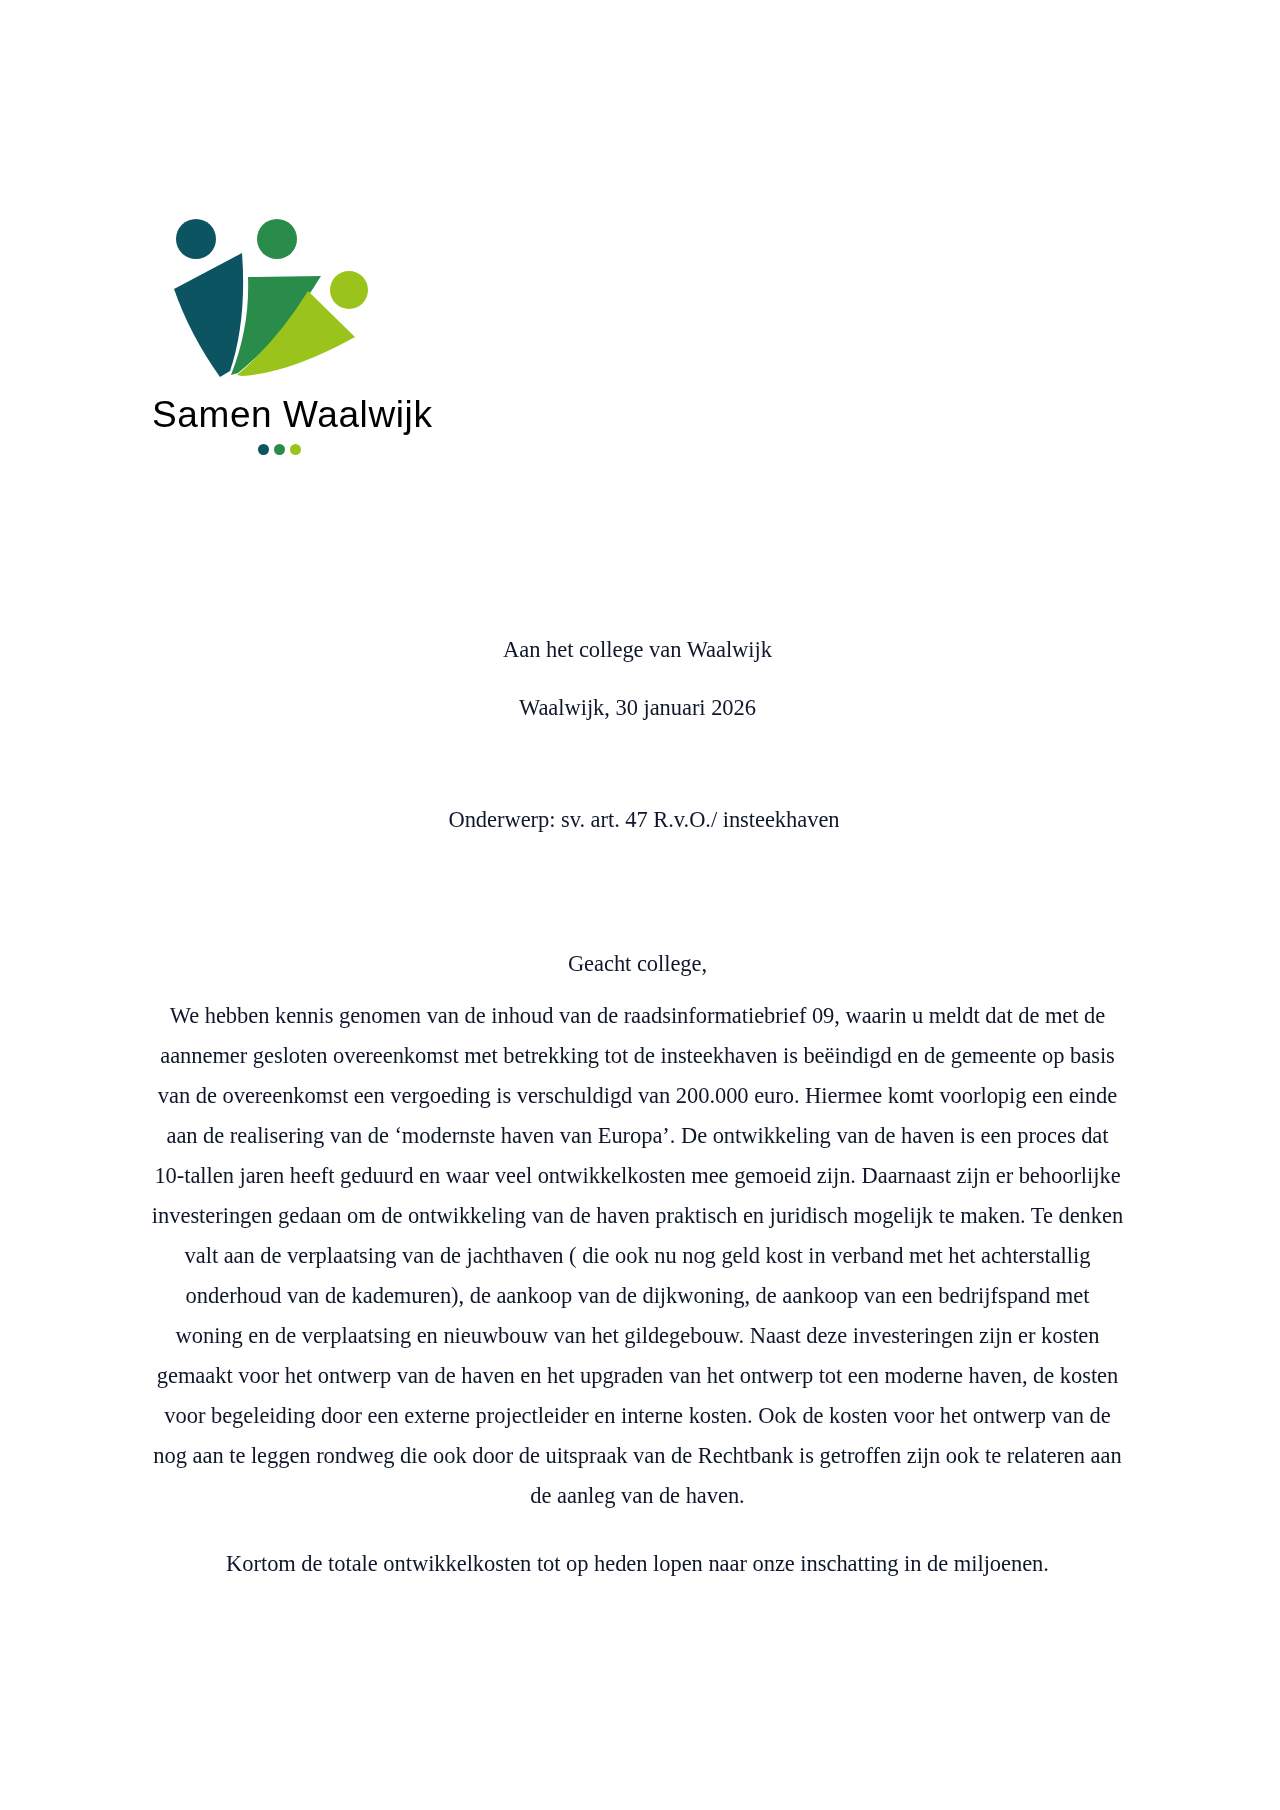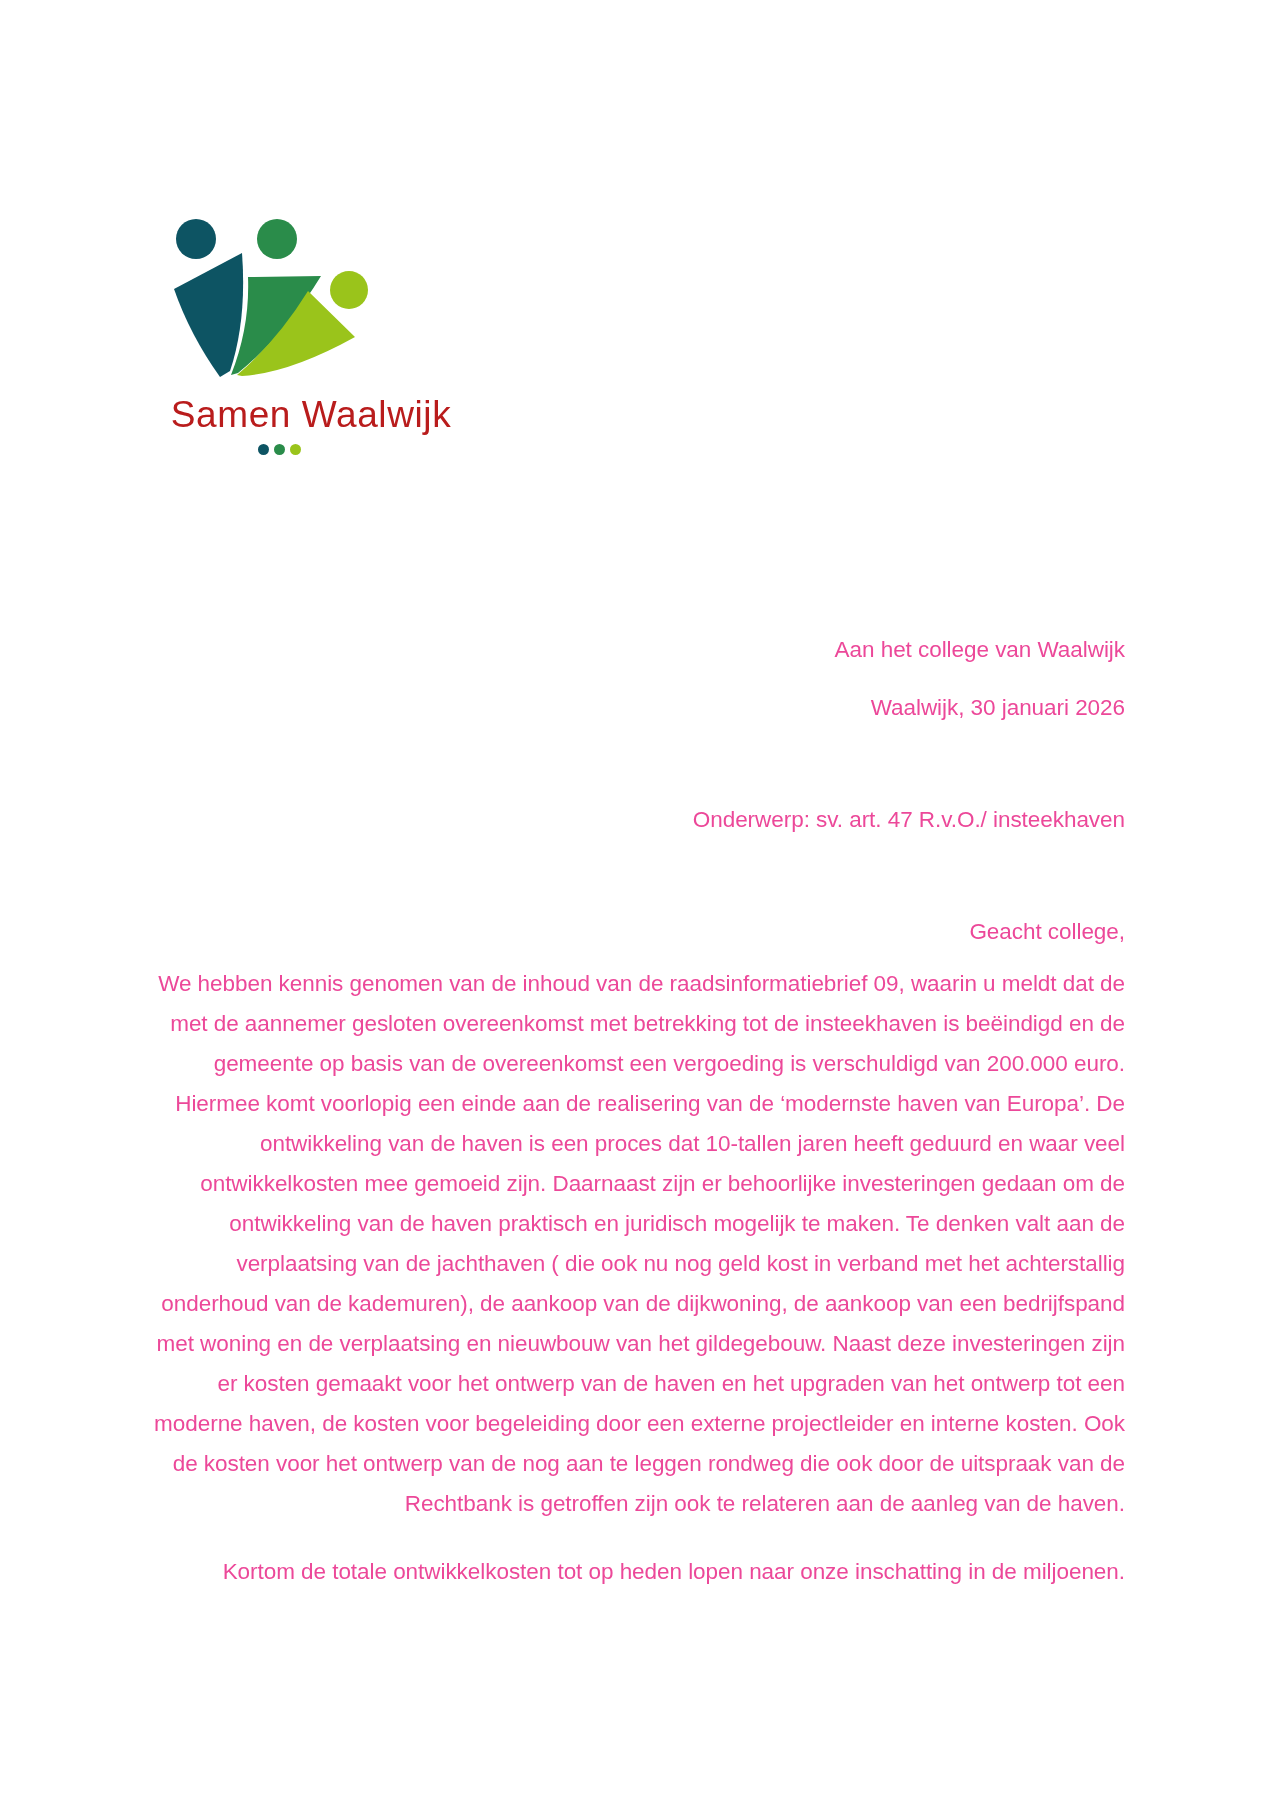--- a/index.html
+++ b/index.html
@@ -38,24 +38,23 @@
     height: 175px;
   }
   .logo-wordmark {
     display: block;
     margin: 6px 0 0 0;
     padding: 0 0 0 2px;
     font-family: "Liberation Sans", sans-serif;
     font-size: 37px;
     font-weight: 400;
     letter-spacing: 0.6px;
-    color: #b91c1c;
+    color: #000000;
     line-height: 1.05;
     white-space: nowrap;
-    text-align: center;
   }
   .logo-dots {
     display: flex;
     gap: 5px;
     margin: 9px 0 0 108px;
   }
   .logo-dots span {
     display: block;
     width: 11px;
     height: 11px;
@@ -68,33 +67,33 @@
     left: 150px;
     top: 630px;
     width: 975px;
   }
 
   .addressee,
   .dateline,
   .subject,
   .salutation,
   .para {
-    font-family: Liberation Sans, sans-serif;
+    font-family: Liberation Serif, serif;
     font-size: 22.5px;
     line-height: 40px;
-    color: #ec4899;
+    color: #0f172a;
     margin: 0;
     letter-spacing: -0.05px;
-    text-align: right;
+    text-align: center;
   }
 
   .addressee { margin-bottom: 18px; }
   .dateline  { margin-bottom: 8px; }
   .subject   { margin-top: 72px; margin-left: 13px; }
-  .salutation{ margin-top: 72px; }
+  .salutation{ margin-top: 104px; }
   .para      { margin-top: 12px; }
   .para + .para { margin-top: 28px; }
 </style>
 </head>
 <body>
 
 <div class="page">
 
   <div class="letterhead">
 

